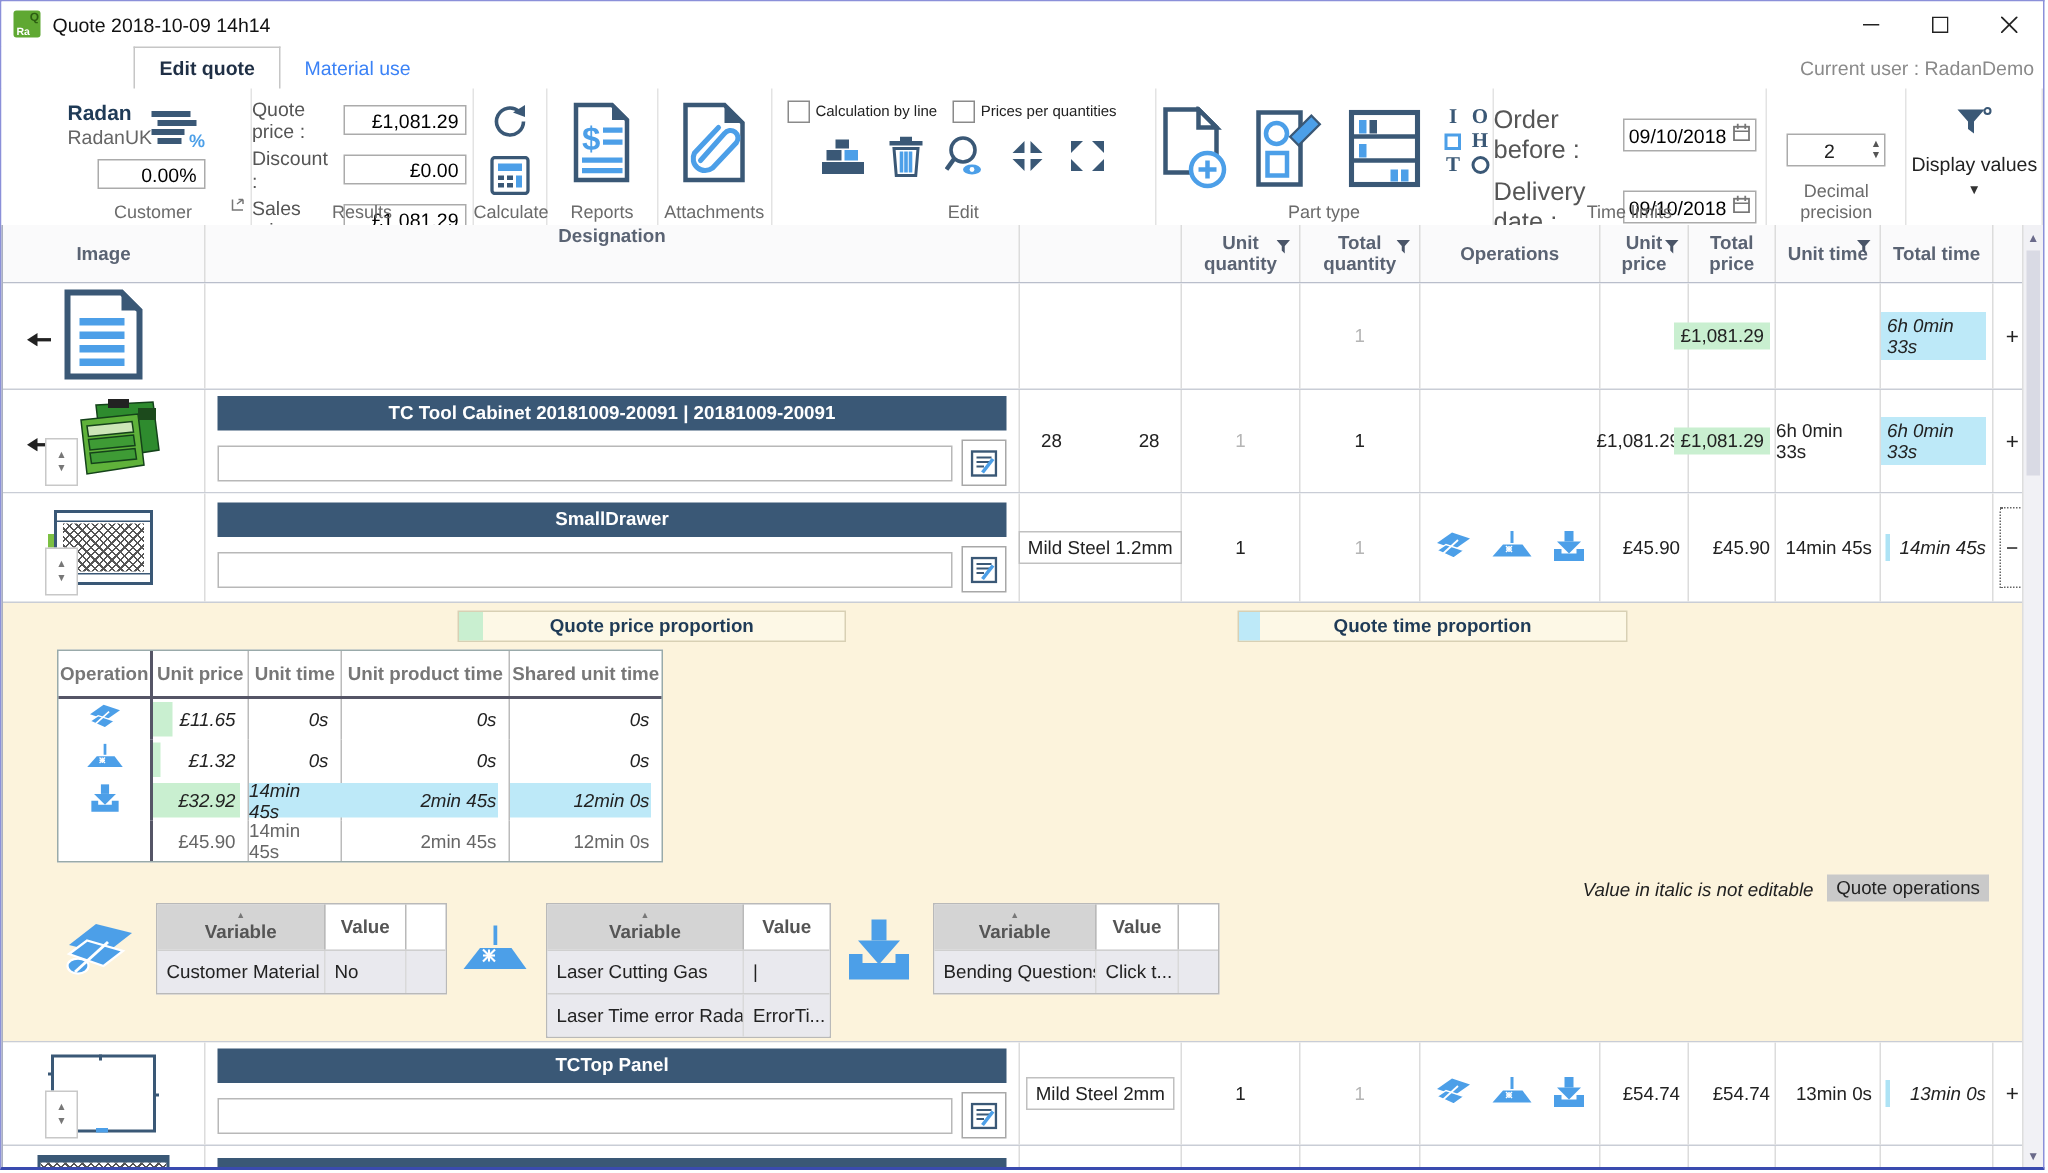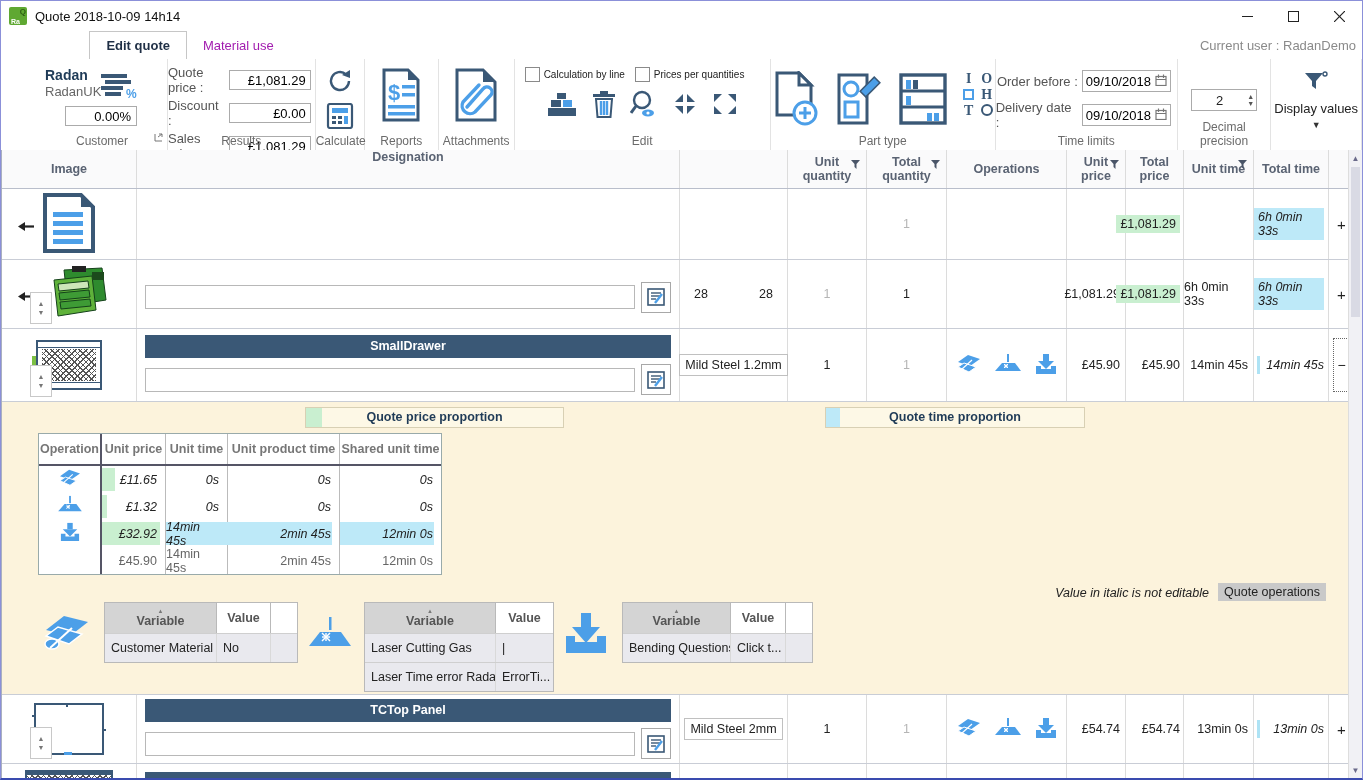--- a/index.html
+++ b/index.html
@@ -9,21 +9,21 @@
   .titlebar{height:30px;display:flex;align-items:center;background:#fff;position:relative;}
   .appicon{width:18px;height:18px;background:#5FA832;border-radius:2px;margin:0 8px 0 8px;position:relative;}
   .appicon .q{position:absolute;right:1px;top:0;color:#2c5e12;font-size:8px;font-weight:bold;}
   .appicon .ra{position:absolute;left:2px;bottom:0;color:#fff;font-size:7px;font-weight:bold;}
   .title-text{font-size:13px;color:#111;}
   .wincontrols{position:absolute;right:0;top:0;height:30px;display:flex;}
   .winbtn{width:46px;height:30px;display:flex;align-items:center;justify-content:center;}
   .winbtn svg{display:block;}
   
   .tabbar{height:28px;display:flex;align-items:stretch;position:relative;background:#fff;}
-  .tab{padding:0 16px;display:flex;align-items:center;font-size:13px;color:#a21caf;cursor:default;}
+  .tab{padding:0 16px;display:flex;align-items:center;font-size:13px;color:#3b82f6;cursor:default;}
   .tab.app{background:#3A5876;color:#fff;margin-top:32px;}
   .tab.active{border:1px solid #C6C6C6;border-bottom:none;font-weight:bold;color:#1F2F45;background:#fff;}
   .current-user{position:absolute;right:6px;top:7px;font-size:13px;color:#8a8a8a;}
   
   .ribbon{height:91px;display:flex;border-bottom:1px solid #CAD0DC;background:#fff;}
   .rgroup{position:relative;border-right:1px solid #E3E3E3;box-sizing:border-box;padding-top:4px;}
   .rgroup .glabel{position:absolute;bottom:2px;left:0;right:0;text-align:center;font-size:12px;color:#6b6b6b;}
   .g-customer{width:133px;margin-left:36px;}
   .cust-name{font-weight:bold;color:#1F3B57;font-size:14px;margin:4px 0 0 8px;}
   .cust-sub{color:#666;font-size:13px;margin:1px 0 0 8px;}
@@ -43,21 +43,21 @@
   .cb{width:13px;height:13px;border:1px solid #8a8a8a;background:#fff;display:inline-block;margin-right:4px;flex:none;}
   .cblabel{font-size:10px;color:#222;}
   .edit-icons{display:flex;gap:14px;justify-content:center;align-items:center;margin-top:8px;}
   .g-parttype{width:225px;}
   .pt-icons{display:flex;gap:12px;justify-content:center;align-items:flex-start;margin-top:8px;}
   .profiles{display:grid;grid-template-columns:16px 16px;grid-auto-rows:16px;column-gap:2px;font-weight:bold;color:#3A5876;font-size:14px;line-height:16px;text-align:center;font-family:"Liberation Serif",serif;}
   .profiles .sq{width:11px;height:11px;border:2.5px solid #4C9FE8;box-sizing:border-box;margin:2px auto;}
   .profiles .ci{width:12px;height:12px;border:2.5px solid #3A5876;border-radius:50%;box-sizing:border-box;margin:1px auto;}
   .g-time{width:185px;}
   .tl-row{display:flex;align-items:center;justify-content:flex-end;margin:7px 6px 8px 0;}
-  .tl-row label{font-size:13px;color:#555;margin-right:4px;}
+  .tl-row label{font-size:17px;color:#555;margin-right:4px;}
   .datebox{display:flex;align-items:center;border:1px solid #ABABAB;height:20px;padding:0 3px;gap:3px;background:#fff;}
   .datebox input{border:none;width:66px;font-size:13px;padding:0;}
   .g-dec{width:95px;}
   .decbox{width:64px;height:20px;border:1px solid #ABABAB;margin:26px auto 0;display:flex;align-items:center;background:#fff;}
   .decbox .val{flex:1;text-align:center;font-size:13px;}
   .spin{display:flex;flex-direction:column;font-size:7px;color:#555;line-height:7px;padding-right:2px;}
   .g-display{width:92px;display:flex;flex-direction:column;align-items:center;}
   .g-display .lbl{font-size:13px;color:#222;margin-top:6px;}
   .g-display .caret{font-size:9px;color:#333;margin-top:4px;}
   
@@ -505,20 +505,21 @@
             <rect x="56" y="6" width="12" height="8" fill="#1C4A1C"></rect>
             <rect x="36" y="0" width="14" height="6" fill="#222"></rect>
           </svg>
         </span>
         <span class="spinner">
             <span>▲</span>
             <span>▼</span>
           </span>
       </div>
       <div class="cell c-des">
+        <div class="band">TC Tool Cabinet 20181009-20091 | 20181009-20091</div>
         <div class="desrow">
           <input class="desinput" style="">
           <span class="notebtn">
             <svg width="18" height="18" viewBox="0 0 18 18">
                 <rect x="1" y="1" width="16" height="16" fill="#fff" stroke="#3A5876" stroke-width="1.6"></rect>
                 <line x1="4" y1="5" x2="14" y2="5" stroke="#3A5876" stroke-width="1.4"></line>
                 <line x1="4" y1="8" x2="14" y2="8" stroke="#3A5876" stroke-width="1.4"></line>
                 <line x1="4" y1="11" x2="9" y2="11" stroke="#3A5876" stroke-width="1.4"></line>
                 <line x1="8" y1="15" x2="15" y2="6" stroke="#4C9FE8" stroke-width="2.4"></line>
               </svg>

